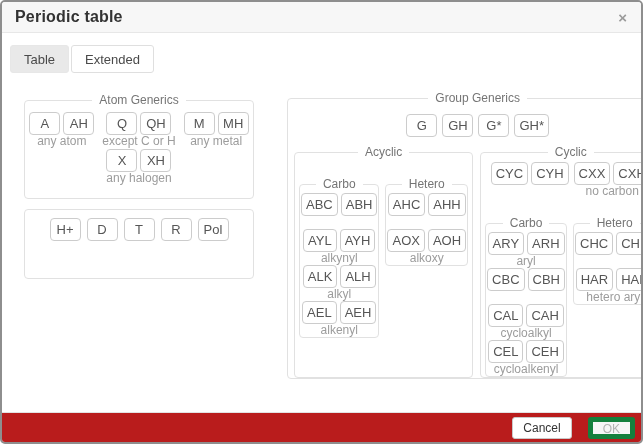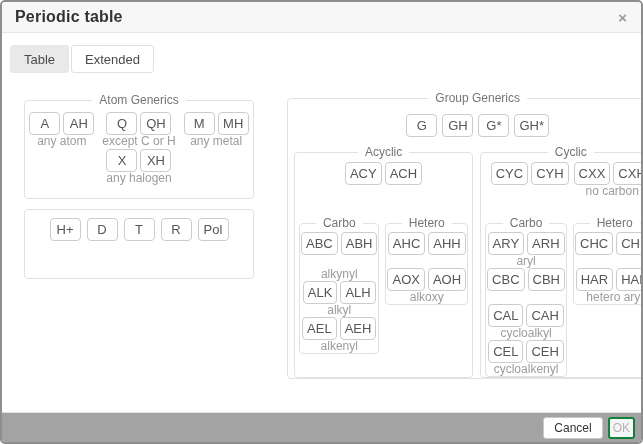--- a/index.html
+++ b/index.html
@@ -66,27 +66,27 @@
   .gg-sub { display: flex; gap: 7px; margin-top: 9px; align-items: stretch; }
   .subfs  { flex: 1; }
   .subfs-top { display: flex; justify-content: center; gap: 5px; margin-top: 3px; }
   .hc-row { display: flex; gap: 6px; margin: 19px 4px 0; align-items: flex-start; }
   .minifs { flex: 1; padding: 2px 1px 0; }
   .cell { display: flex; flex-direction: column; }
 
   
   .footer {
     position: absolute; left: 0; right: 0; bottom: 0; height: 30px;
-    background: #a3a3a3; border-top: 1px solid #e2e2e2;
+    background: #b91c1c; border-top: 1px solid #e2e2e2;
     display: flex; align-items: center; justify-content: flex-end;
-    gap: 5px; padding: 0 6px;
+    gap: 16px; padding: 0 6px;
   }
   .btn { height: 22px; font-size: 12px; border-radius: 3px; cursor: default; }
   .btn-cancel { background: #fff; border: 1px solid #c9c9c9; color: #333; padding: 0 10px; }
-  .btn-ok { background: #f6f6f6; border: 2px solid #15803d; color: #b3b3b3; padding: 0 3px; }
+  .btn-ok { background: #f6f6f6; border: 5px solid #15803d; color: #b3b3b3; padding: 0 10px; }
 </style>
 </head>
 <body>
 
 <div class="dialog">
 
   <div class="header">
     <span class="title">Periodic table</span>
     <button class="close-btn">×</button>
   </div>
@@ -148,40 +148,35 @@
       <button class="cbtn">G</button>
       <button class="cbtn">GH</button>
       <button class="cbtn">G*</button>
       <button class="cbtn">GH*</button>
     </div>
 
     <div class="gg-sub">
 
       <fieldset class="subfs">
         <legend>Acyclic</legend>
-        <div class="subfs-top">
-          <div class="pgroup">
-            <div class="pair">
-              <button class="cbtn">ACY</button>
-              <button class="cbtn">ACH</button>
-            </div>
-            <div class="cap"></div>
-          </div>
-        </div>
         <div class="hc-row">
           <fieldset class="minifs">
             <legend>Carbo</legend>
             <div class="cell">
               <div class="pair">
                 <button class="cbtn">ABC</button>
                 <button class="cbtn">ABH</button>
               </div>
               <div class="cap"></div>
             </div>
             <div class="cell">
+              <div class="pair">
+                <button class="cbtn">AYL</button>
+                <button class="cbtn">AYH</button>
+              </div>
               <div class="cap">alkynyl</div>
             </div>
             <div class="cell">
               <div class="pair">
                 <button class="cbtn">ALK</button>
                 <button class="cbtn">ALH</button>
               </div>
               <div class="cap">alkyl</div>
             </div>
             <div class="cell">

